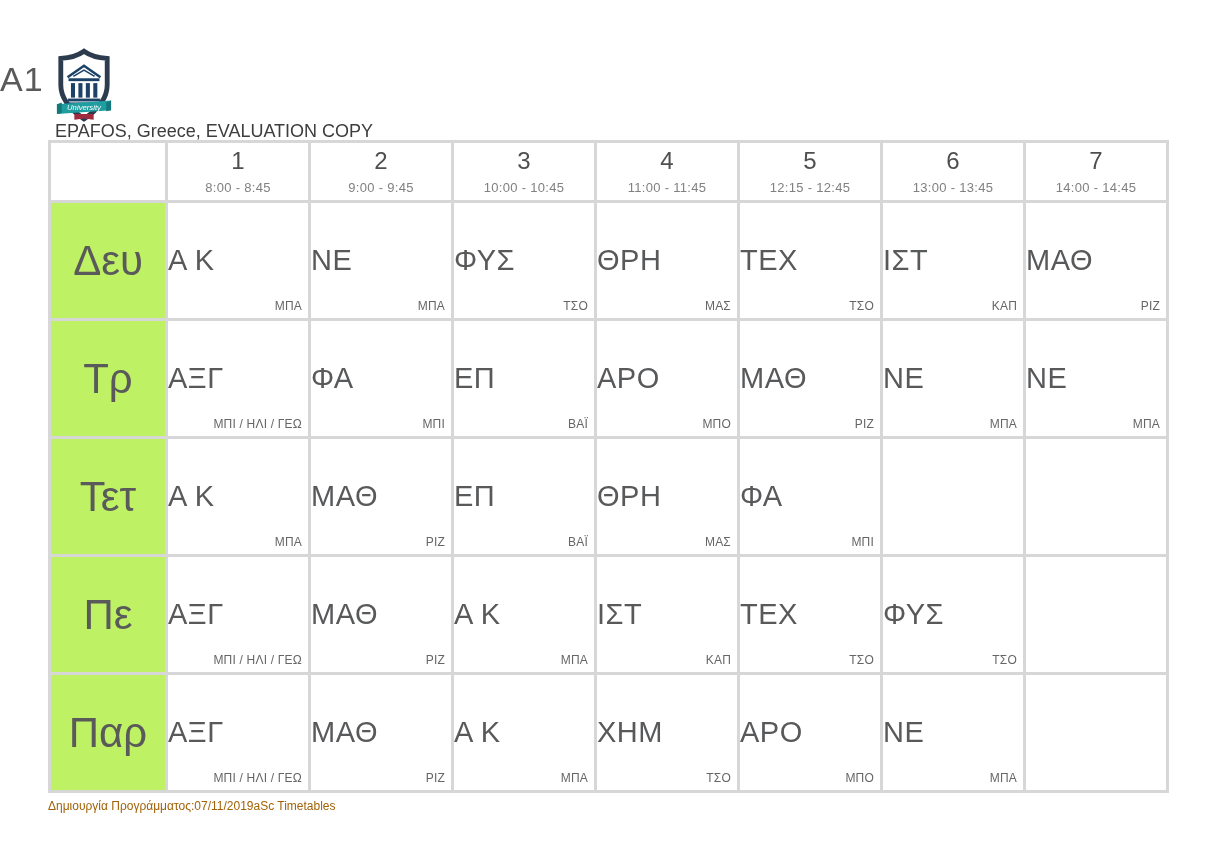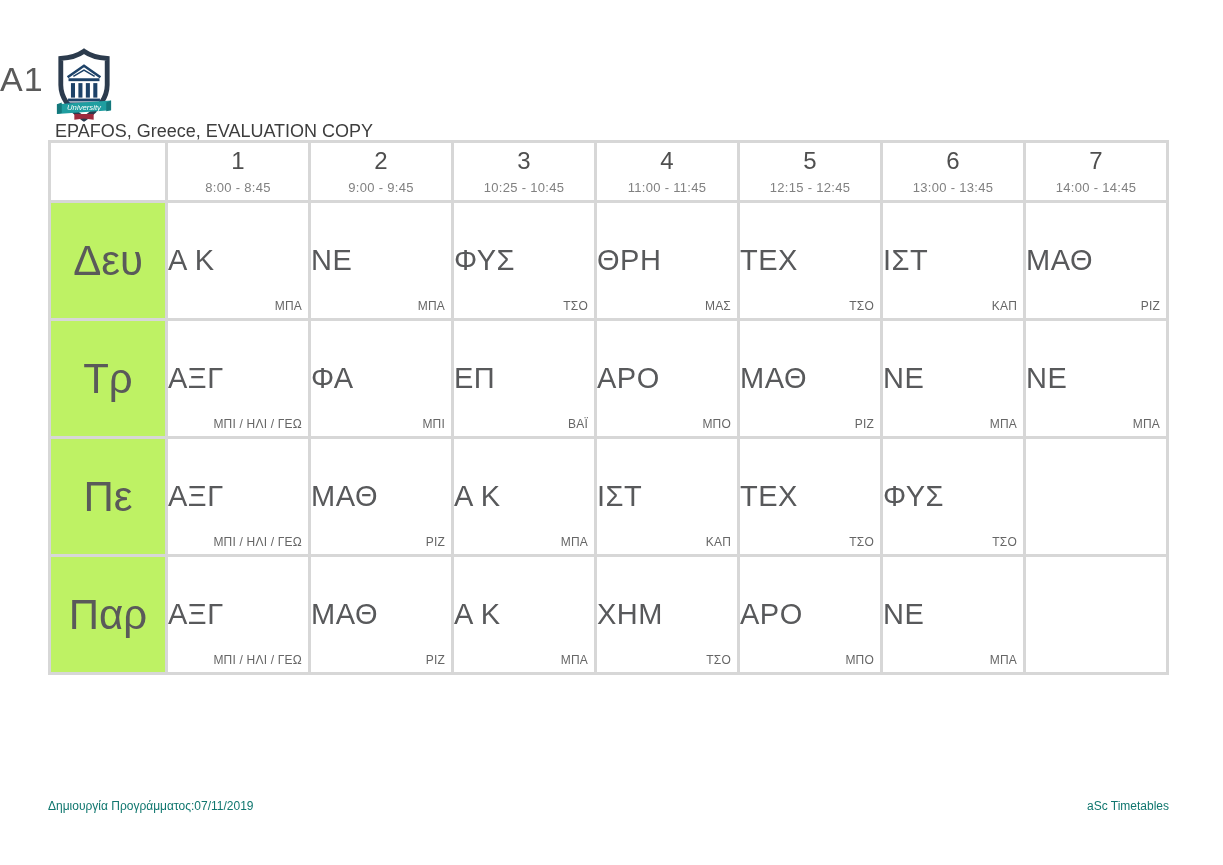--- a/index.html
+++ b/index.html
@@ -33,22 +33,22 @@
   td.lesson{background:#ffffff;position:relative;height:115px;vertical-align:middle;}
   .subject{
     width:100%;font-size:29px;color:#58595b;letter-spacing:.5px;
   }
   .teacher{
     position:absolute;right:6px;bottom:5px;font-size:12px;color:#666666;letter-spacing:.2px;
   }
   
   .footer{
     position:absolute;left:48px;top:799px;width:1121px;
-    display:flex;justify-content:space-between;
-    font-size:12px;color:#0f766e;
+    display:flex;justify-content:flex-start;
+    font-size:12px;color:#a16207;
   }
 </style>
 </head>
 <body>
 
 <div class="logo">
   <svg viewBox="0 0 60 78" width="58" height="76">
 
     <path d="M30,3 Q21,9.5 6,10.5 L6,38 Q6,57 30,73 Q54,57 54,38 L54,10.5 Q39,9.5 30,3 Z" fill="#ffffff" stroke="#2c3b4d" stroke-width="5"></path>
 
@@ -95,21 +95,21 @@
     <td class="period">
       <div class="period-num">1</div>
       <div class="period-time">8:00 - 8:45</div>
     </td>
     <td class="period">
       <div class="period-num">2</div>
       <div class="period-time">9:00 - 9:45</div>
     </td>
     <td class="period">
       <div class="period-num">3</div>
-      <div class="period-time">10:25 - 10:45</div>
+      <div class="period-time">10:00 - 10:45</div>
     </td>
     <td class="period">
       <div class="period-num">4</div>
       <div class="period-time">11:00 - 11:45</div>
     </td>
     <td class="period">
       <div class="period-num">5</div>
       <div class="period-time">12:15 - 12:45</div>
     </td>
     <td class="period">
@@ -179,20 +179,45 @@
     <td class="lesson">
       <div class="subject">ΝΕ</div>
       <div class="teacher">ΜΠΑ</div>
     </td>
     <td class="lesson">
       <div class="subject">ΝΕ</div>
       <div class="teacher">ΜΠΑ</div>
     </td>
   </tr>
 
+  <tr>
+    <td class="day">Τετ</td>
+    <td class="lesson">
+      <div class="subject">Α Κ</div>
+      <div class="teacher">ΜΠΑ</div>
+    </td>
+    <td class="lesson">
+      <div class="subject">ΜΑΘ</div>
+      <div class="teacher">ΡΙΖ</div>
+    </td>
+    <td class="lesson">
+      <div class="subject">ΕΠ</div>
+      <div class="teacher">ΒΑΪ</div>
+    </td>
+    <td class="lesson">
+      <div class="subject">ΘΡΗ</div>
+      <div class="teacher">ΜΑΣ</div>
+    </td>
+    <td class="lesson">
+      <div class="subject">ΦΑ</div>
+      <div class="teacher">ΜΠΙ</div>
+    </td>
+    <td class="lesson"></td>
+    <td class="lesson"></td>
+  </tr>
 
   <tr>
     <td class="day">Πε</td>
     <td class="lesson">
       <div class="subject">ΑΞΓ</div>
       <div class="teacher">ΜΠΙ / ΗΛΙ / ΓΕΩ</div>
     </td>
     <td class="lesson">
       <div class="subject">ΜΑΘ</div>
       <div class="teacher">ΡΙΖ</div>

